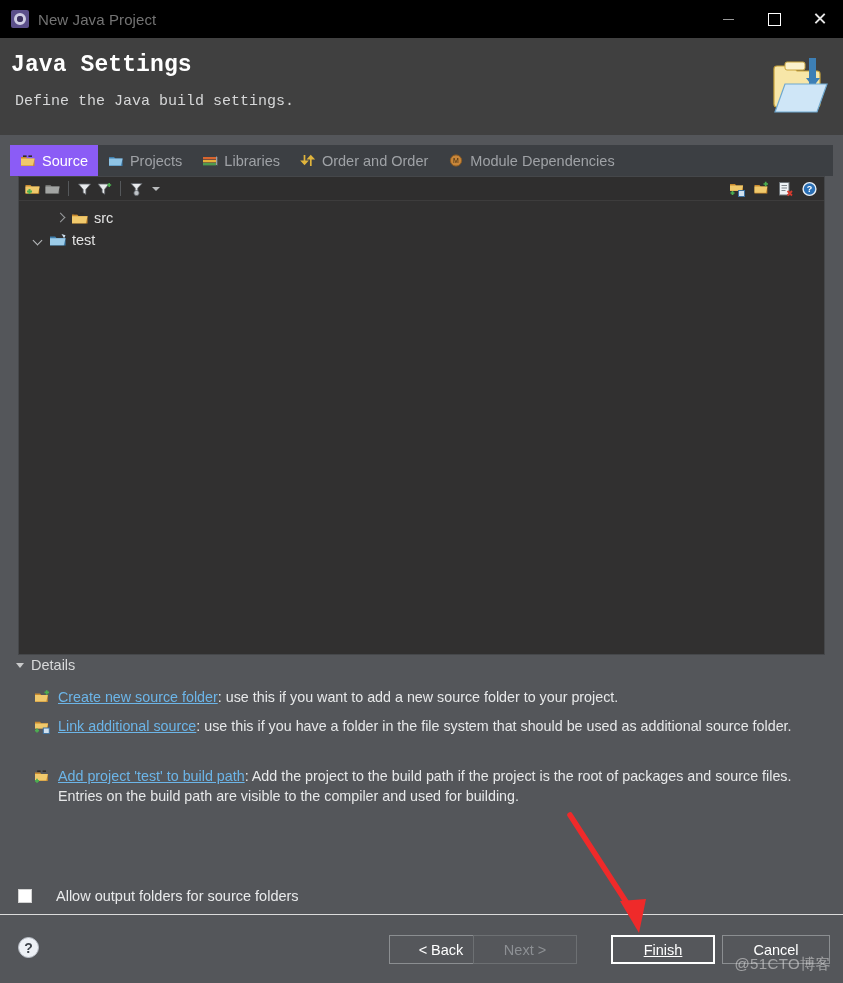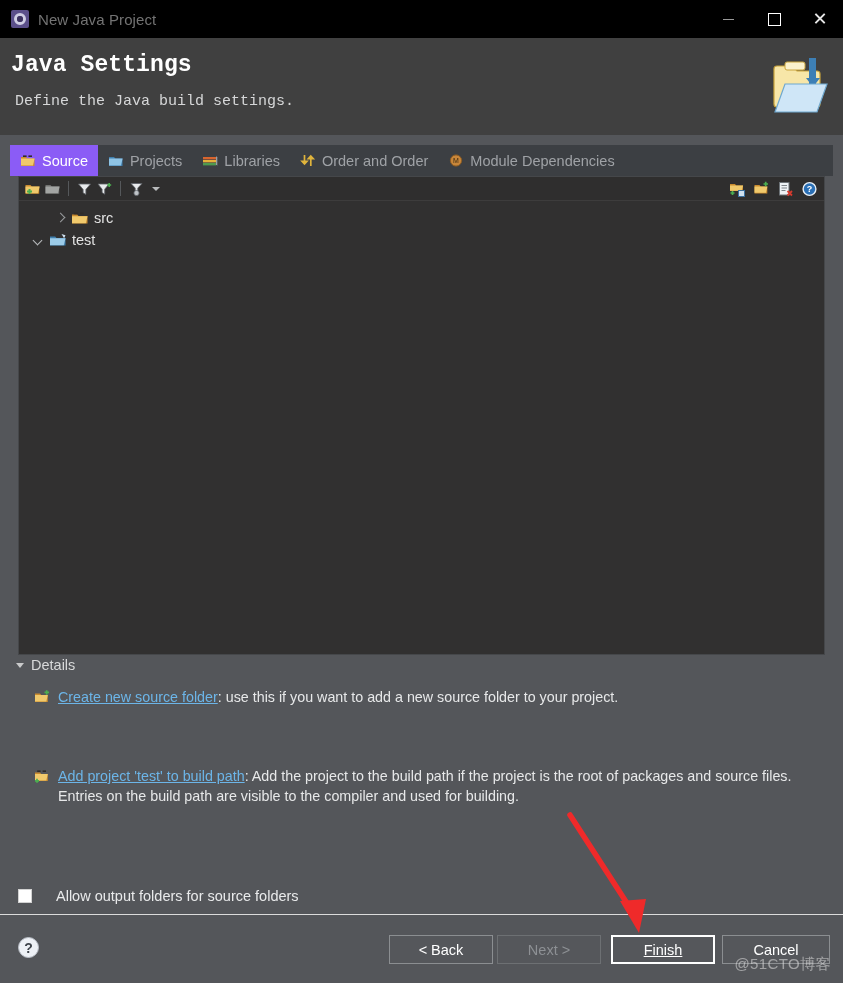--- a/index.html
+++ b/index.html
@@ -313,21 +313,21 @@
     position: absolute;
     top: 935px;
     height: 29px;
     display: flex; align-items: center; justify-content: center;
     font-size: 14.5px;
     background: #55575b;
     border: 1px solid #8b8e91;
     color: #ffffff;
   }
   #btn-back   { left: 389px; width: 104px; }
-  #btn-next   { left: 497px; width: 104px; color: #8d9094; border-color: #6d7073; }
+  #btn-next   { left: 473px; width: 104px; color: #8d9094; border-color: #6d7073; }
   #btn-finish { left: 611px; width: 104px; border: 2px solid #ffffff; text-decoration: underline; }
   #btn-cancel { left: 722px; width: 108px; }
 
   
   #red-arrow {
     position: absolute;
     left: 540px; top: 805px;
     width: 140px; height: 145px;
     pointer-events: none;
   }
@@ -499,20 +499,31 @@
     <svg class="detail-icon" viewBox="0 0 17 15">
       <path d="M1 3.5 h5 l1.2 1.4 h6.6 v7 h-12.8 z" fill="#c98a2e"></path>
       <path d="M1 5 h12.8 l-1.5 6.4 h-11.3 z" fill="#f0c96c"></path>
       <path d="M10.5 2.4 h4.5 M12.7 0.2 v4.5" stroke="#4caf50" stroke-width="1.7"></path>
     </svg>
     <div>
       <span class="dlink">Create new source folder</span><span>: use this if you want to add a new source folder to your project.</span>
     </div>
   </div>
 
+  <div class="detail-item" id="detail-1">
+    <svg class="detail-icon" viewBox="0 0 17 15">
+      <path d="M1 2.8 h5 l1.2 1.4 h6.8 v5.4 h-13 z" fill="#c98a2e"></path>
+      <path d="M1 4.4 h13.1 l-1.5 5 h-11.6 z" fill="#f0c96c"></path>
+      <path d="M1 11.6 h4 M3 9.6 v4" stroke="#4caf50" stroke-width="1.7"></path>
+      <rect x="9.3" y="9" width="6" height="5.6" fill="#cfe0ef" stroke="#3b6f9e" stroke-width="1"></rect>
+    </svg>
+    <div>
+      <span class="dlink">Link additional source</span><span>: use this if you have a folder in the file system that should be used as additional source folder.</span>
+    </div>
+  </div>
 
   <div class="detail-item" id="detail-2">
     <svg class="detail-icon" viewBox="0 0 17 15">
       <path d="M1 3.5 h5 l1.2 1.4 h6.6 v7 h-12.8 z" fill="#c98a2e"></path>
       <path d="M1 5 h12.8 l-1.5 6.4 h-11.3 z" fill="#f0c96c"></path>
       <rect x="3.2" y="1.4" width="3.4" height="1.6" fill="#2f2b28"></rect>
       <rect x="8.6" y="1.4" width="3.4" height="1.6" fill="#2f2b28"></rect>
       <path d="M1 11.8 h4 M3 9.8 v4" stroke="#4caf50" stroke-width="1.7"></path>
     </svg>
     <div>

